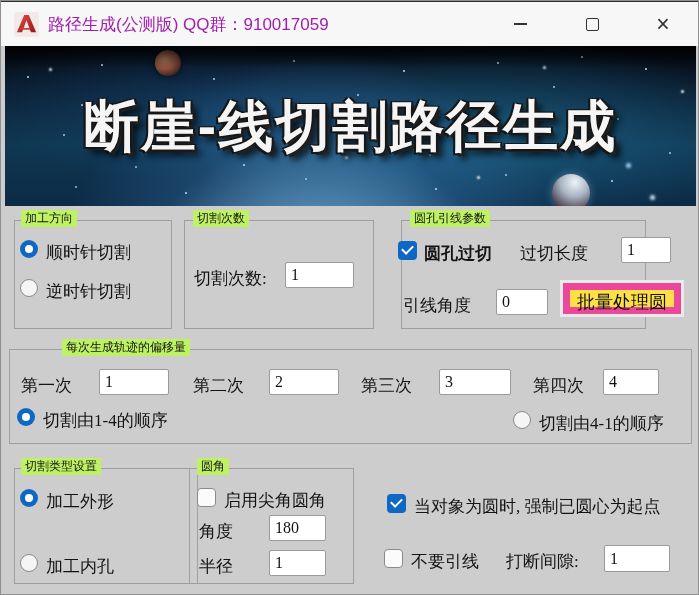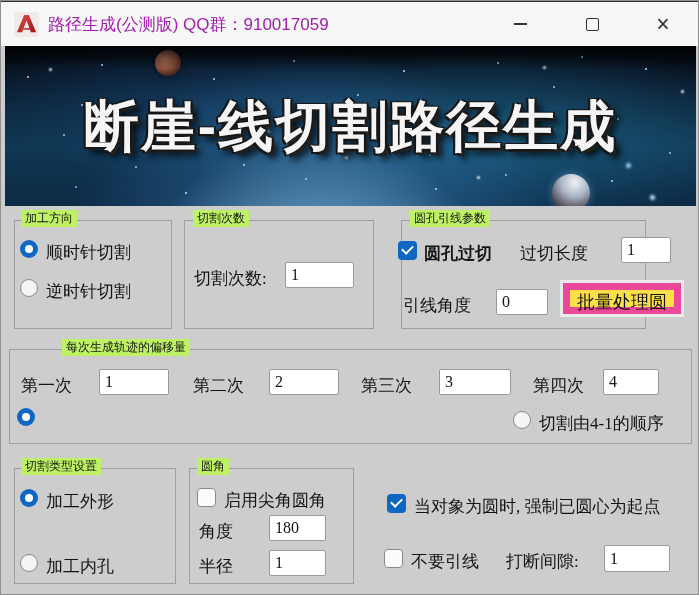--- a/index.html
+++ b/index.html
@@ -192,24 +192,25 @@
     </div>
     <span class="lbl" style="left:20px; top:168px;">第一次</span>
     <input class="tinput" style="left: 98px; top: 163px; width: 70px;" value="1">
     <span class="lbl" style="left:192px; top:168px;">第二次</span>
     <input class="tinput" style="left: 268px; top: 163px; width: 70px;" value="2">
     <span class="lbl" style="left:360px; top:168px;">第三次</span>
     <input class="tinput" style="left: 438px; top: 163px; width: 72px;" value="3">
     <span class="lbl" style="left:532px; top:168px;">第四次</span>
     <input class="tinput" style="left: 602px; top: 163px; width: 56px;" value="4">
     <span class="radio on" style="left:16px; top:202px;"></span>
+    <span class="lbl" style="left:42px; top:203px;">切割由1-4的顺序</span>
     <span class="radio off" style="left:512px; top:205px;"></span>
     <span class="lbl" style="left:538px; top:206px;">切割由4-1的顺序</span>
 
-    <div class="group" style="left:13px; top:262px; width:162px; height:116px;">
+    <div class="group" style="left:13px; top:262px; width:184px; height:116px;">
       <span class="gtitle" style="left:6px;">切割类型设置</span>
     </div>
     <span class="radio on" style="left:19px; top:283px;"></span>
     <span class="lbl" style="left:45px; top:284px;">加工外形</span>
     <span class="radio off" style="left:19px; top:348px;"></span>
     <span class="lbl" style="left:45px; top:349px;">加工内孔</span>
 
     <div class="group" style="left:188px; top:262px; width:165px; height:116px;">
       <span class="gtitle" style="left:7px;">圆角</span>
     </div>

